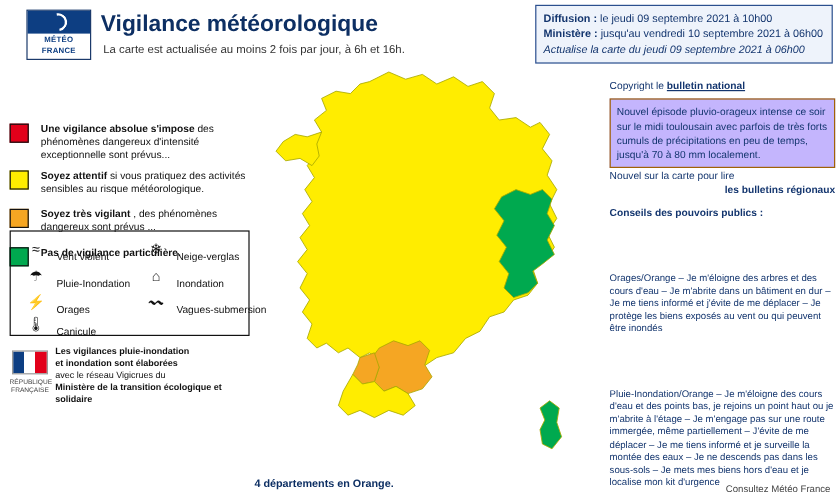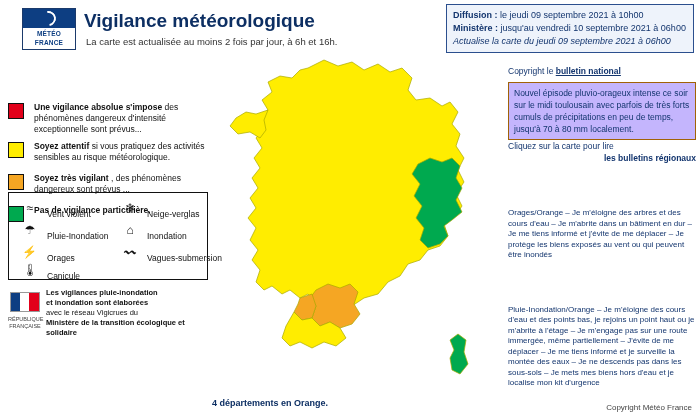--- a/index.html
+++ b/index.html
@@ -393,23 +393,24 @@
   <div class="right-col">
     <div class="consult">
       <span>Copyright le </span><a href="#">bulletin national</a>
     </div>
 
     <div class="alert-box">
       <span>Nouvel épisode pluvio-orageux intense ce soir sur le midi toulousain avec parfois de très forts cumuls de précipitations en peu de temps, jusqu'à 70 à 80 mm localement.</span>
     </div>
 
     <div class="click-line">
-      <div>Cliquez sur la carte pour lire</div>
+      <div>Nouvel sur la carte pour lire</div>
       <div class="bold-link">les bulletins régionaux</div>
     </div>
 
+    <div class="advice-title">Conseils des pouvoirs publics :</div>
     <div class="advice-para">Orages/Orange – Je m'éloigne des arbres et des cours d'eau – Je m'abrite dans un bâtiment en dur – Je me tiens informé et j'évite de me déplacer – Je protège les biens exposés au vent ou qui peuvent être inondés</div>
     <div class="advice-para">Pluie-Inondation/Orange – Je m'éloigne des cours d'eau et des points bas, je rejoins un point haut ou je m'abrite à l'étage – Je m'engage pas sur une route immergée, même partiellement – J'évite de me déplacer – Je me tiens informé et je surveille la montée des eaux – Je ne descends pas dans les sous-sols – Je mets mes biens hors d'eau et je localise mon kit d'urgence</div>
   </div>
 
-  <div class="copyright">Copyright Météo France</div>
+  <div class="copyright">Consultez Météo France</div>
 
 </div>
 
 </body></html>

